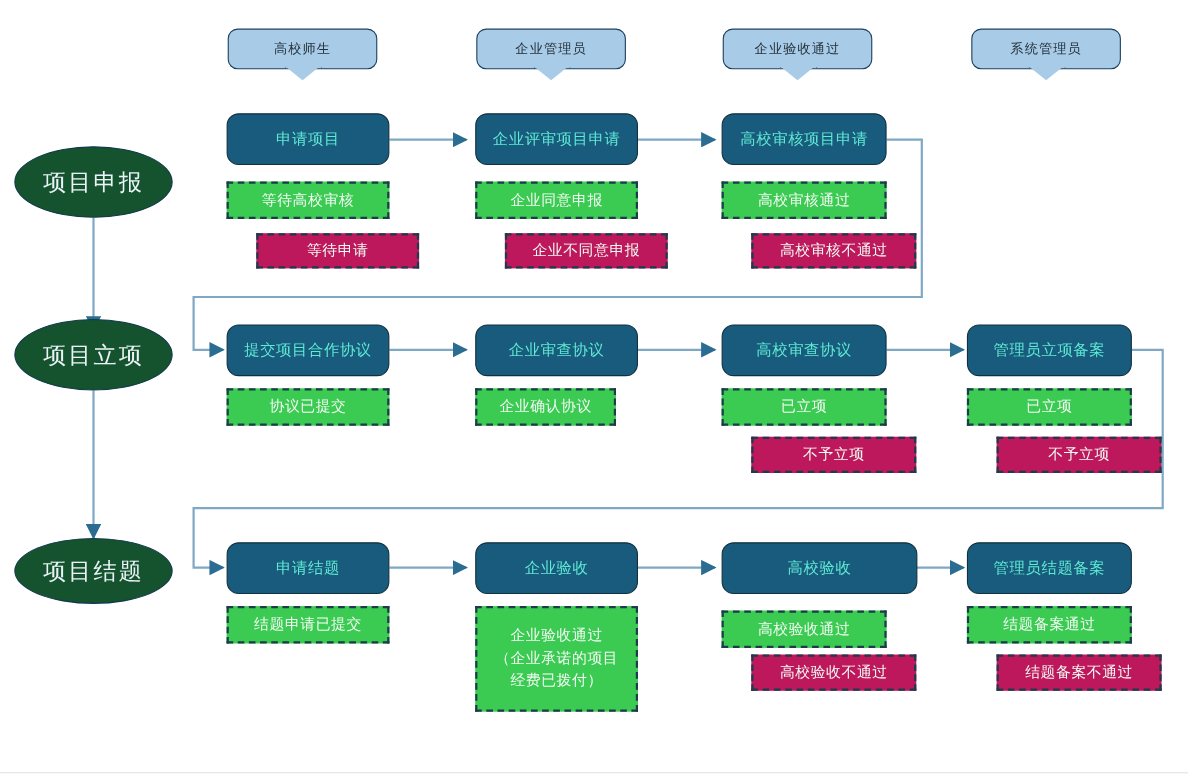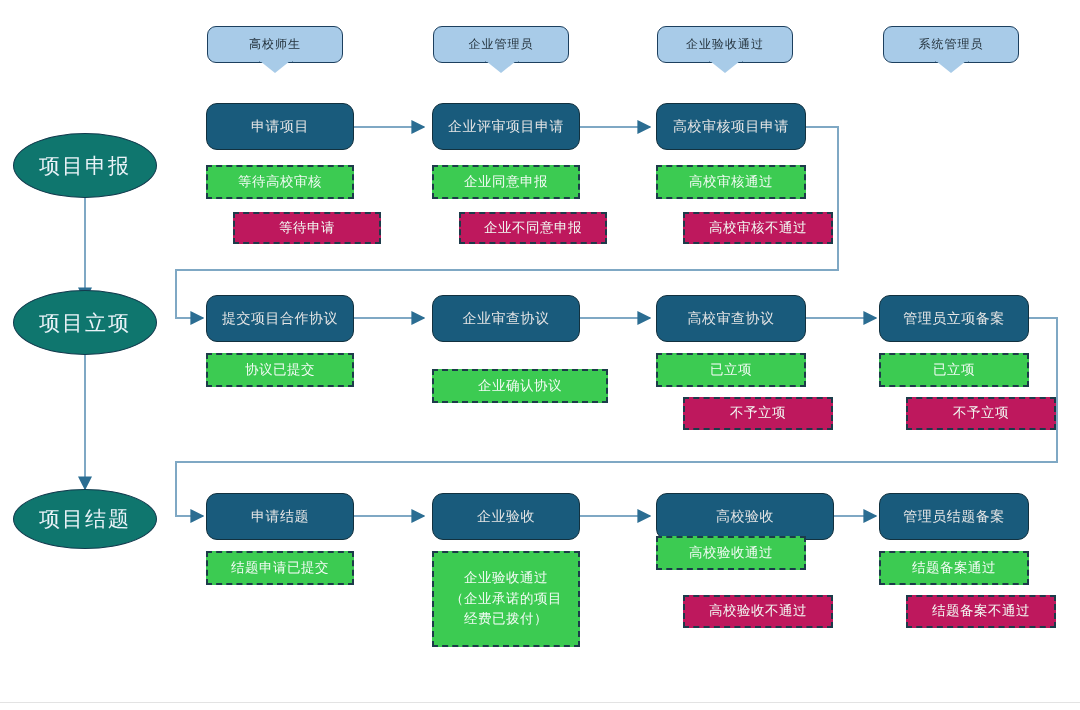--- a/index.html
+++ b/index.html
@@ -43,37 +43,37 @@
     border-left:1.6px solid #1c3f5e;
     border-right:1.6px solid #1c3f5e;
     transform:none;
     clip-path:polygon(0 0,100% 0,50% 100%);
     background:transparent;
   }
 
   
   .stage{
     position:absolute;
-    background:#0f766e;
+    background:#14532d;
     border:1.6px solid #123a4d;
     border-radius:50%;
     color:#eaf3f8;
     font-size:21px;
     letter-spacing:2px;
     display:flex;align-items:center;justify-content:center;
     box-sizing:border-box;
   }
 
   
   .proc{
     position:absolute;
     background:#195b7c;
     border:1.8px solid #12313f;
     border-radius:11px;
-    color:#e5e5e5;
+    color:#5eead4;
     font-size:14px;
     letter-spacing:.5px;
     display:flex;align-items:center;justify-content:center;
     box-sizing:border-box;
     text-align:center;
   }
 
   
   .status{
     position:absolute;
@@ -192,21 +192,21 @@
   <div class="proc" style="left:206px;top:295px;width:148px;height:47px;">
     <span>提交项目合作协议</span>
   </div>
   <div class="status ok" style="left:206px;top:353px;width:148px;height:34px;">
     <span>协议已提交</span>
   </div>
 
   <div class="proc" style="left:432px;top:295px;width:148px;height:47px;">
     <span>企业审查协议</span>
   </div>
-  <div class="status ok" style="left:432px;top:369px;width:176px;height:34px;">
+  <div class="status ok" style="left:432px;top:353px;width:128px;height:34px;">
     <span>企业确认协议</span>
   </div>
 
   <div class="proc" style="left:656px;top:295px;width:150px;height:47px;">
     <span>高校审查协议</span>
   </div>
   <div class="status ok" style="left:656px;top:353px;width:150px;height:34px;">
     <span>已立项</span>
   </div>
   <div class="status bad" style="left:656px;top:397px;width:150px;height:33px;">
@@ -235,21 +235,21 @@
   </div>
   <div class="status ok" style="left:432px;top:551px;width:148px;height:96px;white-space:pre-line;">
     <span>企业验收通过
 （企业承诺的项目
 经费已拨付）</span>
   </div>
 
   <div class="proc" style="left:656px;top:493px;width:178px;height:47px;">
     <span>高校验收</span>
   </div>
-  <div class="status ok" style="left:656px;top:536px;width:150px;height:34px;">
+  <div class="status ok" style="left:656px;top:555px;width:150px;height:34px;">
     <span>高校验收通过</span>
   </div>
   <div class="status bad" style="left:656px;top:595px;width:150px;height:33px;">
     <span>高校验收不通过</span>
   </div>
 
   <div class="proc" style="left:879px;top:493px;width:150px;height:47px;">
     <span>管理员结题备案</span>
   </div>
   <div class="status ok" style="left:879px;top:551px;width:150px;height:34px;">

